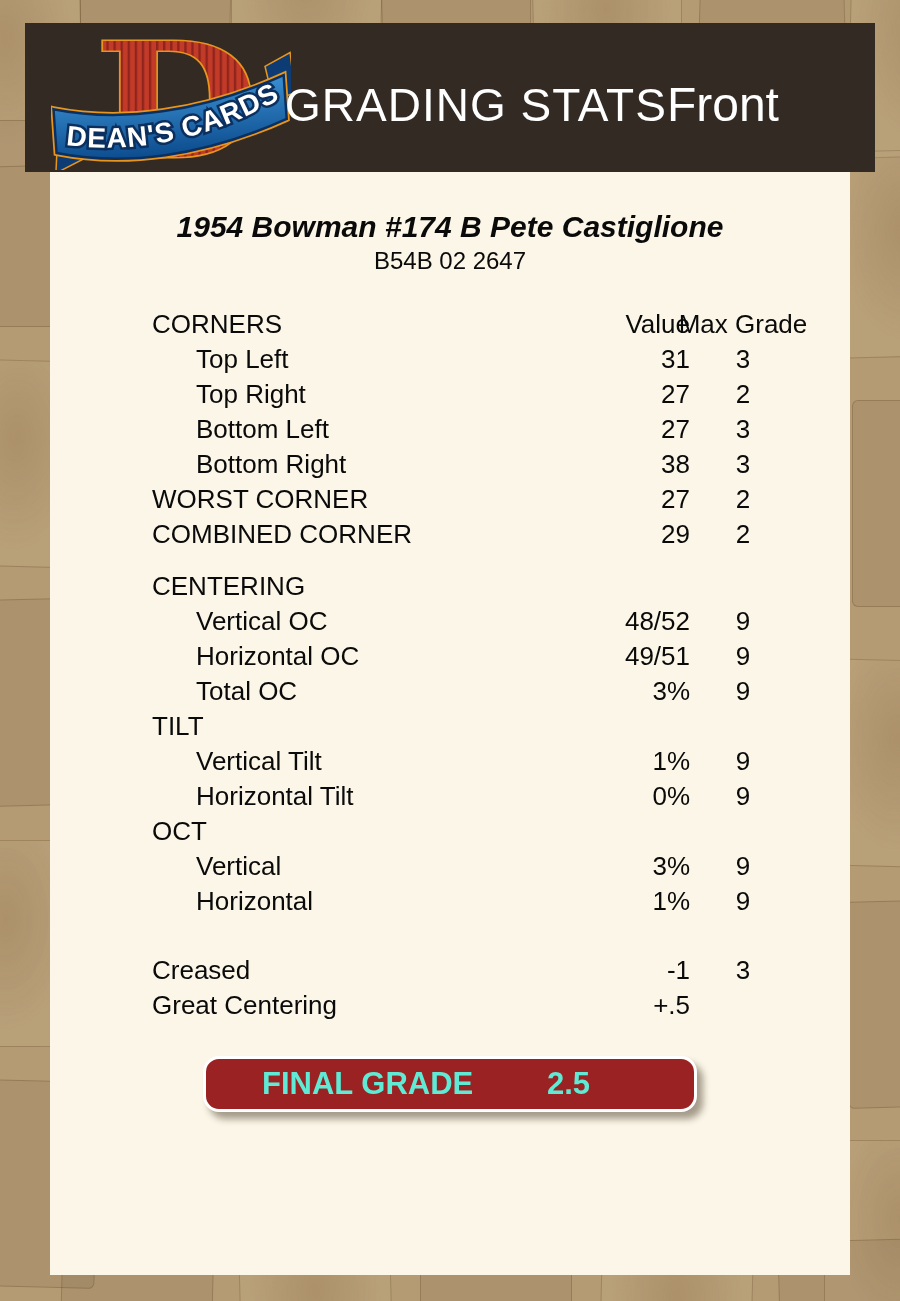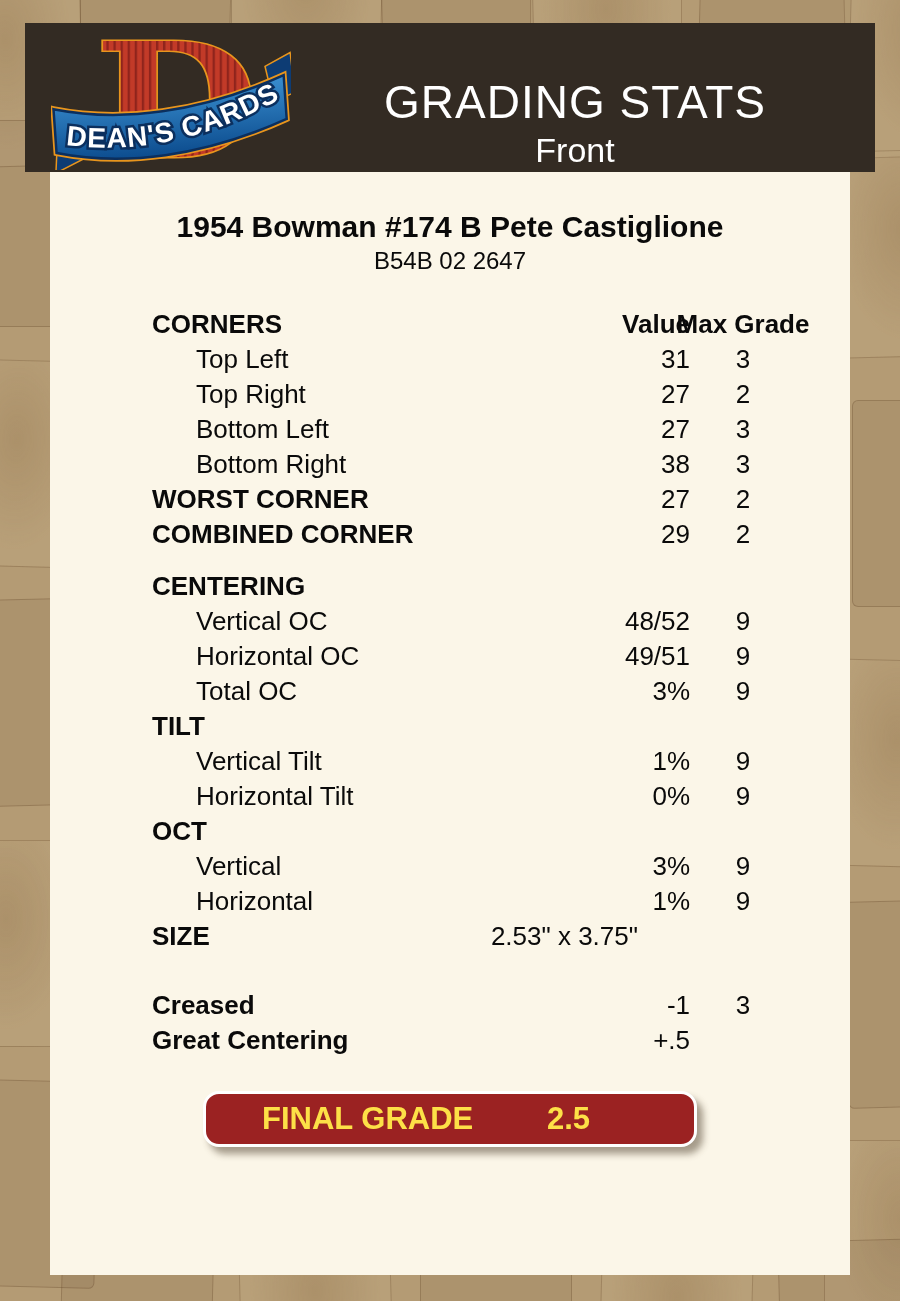--- a/index.html
+++ b/index.html
@@ -22,52 +22,52 @@
   }
   .bg-card.alt{background:rgba(70,48,22,.07);}
   
   .header{
     position:absolute;left:25px;top:23px;width:850px;height:149px;
     background:var(--header_bg,#332B23);
   }
   .logo{position:absolute;left:26px;top:12px;width:240px;height:135px;}
   .header-titles{
     position:absolute;left:260px;top:0;width:580px;height:100%;
-    display:flex;flex-direction:column;align-items:center;justify-content:flex-end;
+    display:flex;flex-direction:row;align-items:center;justify-content:flex-start;
     padding-top:14px;box-sizing:border-box;color:#fff;
   }
   .header-title{font-size:46px;line-height:52px;letter-spacing:1px;}
-  .header-subtitle{font-size:34px;line-height:44px;}
+  .header-subtitle{font-size:48px;line-height:44px;}
   
   .panel{
     position:absolute;left:50px;top:172px;width:800px;height:1103px;
     background:var(--panel_cream,#FBF6E8);
     color:#0a0a0a;
   }
-  .card-title{margin-top:38px;font-size:30px;font-weight:bold;text-align:center;}
+  .card-title{margin-top:38px;font-size:30px;font-weight:bold;text-align:center;font-style:italic;}
   .card-code{margin-top:3px;font-size:24px;text-align:center;}
   
   .grading-table{margin-top:32px;}
   .trow{position:relative;height:35px;line-height:35px;font-size:26px;}
   .trow.spacer{height:17px;}
   .cell{display:block;}
   .cell-label{position:absolute;left:102px;white-space:nowrap;}
   .trow.item .cell-label{left:146px;}
-  .trow.columns .cell,.trow.section .cell-label{font-weight:bold;}
+  .trow.columns .cell,.trow.section .cell-label{font-weight:normal;}
   .cell-value{position:absolute;left:350px;width:290px;text-align:right;}
   .cell-max{position:absolute;left:623px;width:140px;text-align:center;}
   .row-size .cell-value{transform:translateX(-52px);}
   
   .final-grade{
     margin:33px auto 0;width:494px;height:56px;
     background:var(--brand_red,#9B2222);
     border:3px solid #fff;border-radius:16px;
     box-shadow:6px 7px 7px rgba(60,45,25,.45);
     display:flex;align-items:center;justify-content:space-between;
-    color:#fde047;font-weight:bold;font-size:31px;
+    color:#5eead4;font-weight:bold;font-size:31px;
     box-sizing:border-box;padding:0 104px 0 56px;
   }
 </style>
 </head>
 <body>
 
 <div class="page">
 
   <div id="collage">
       <div class="bg-card" style="left: -70px; top: -40px; transform: rotate(-1.5deg);"></div>
@@ -210,25 +210,20 @@
         <div class="trow item row-oct-vertical">
           <span class="cell cell-label">Vertical</span>
           <span class="cell cell-value">3%</span>
           <span class="cell cell-max">9</span>
         </div>
         <div class="trow item row-oct-horizontal">
           <span class="cell cell-label">Horizontal</span>
           <span class="cell cell-value">1%</span>
           <span class="cell cell-max">9</span>
         </div>
-        <div class="trow section row-size">
-          <span class="cell cell-label">SIZE</span>
-          <span class="cell cell-value">2.53" x 3.75"</span>
-          <span class="cell cell-max"></span>
-        </div>
         <div class="trow spacer row-spacer-2"></div>
         <div class="trow spacer row-spacer-3"></div>
         <div class="trow section row-creased">
           <span class="cell cell-label">Creased</span>
           <span class="cell cell-value">-1</span>
           <span class="cell cell-max">3</span>
         </div>
         <div class="trow section row-great-centering">
           <span class="cell cell-label">Great Centering</span>
           <span class="cell cell-value">+.5</span>

